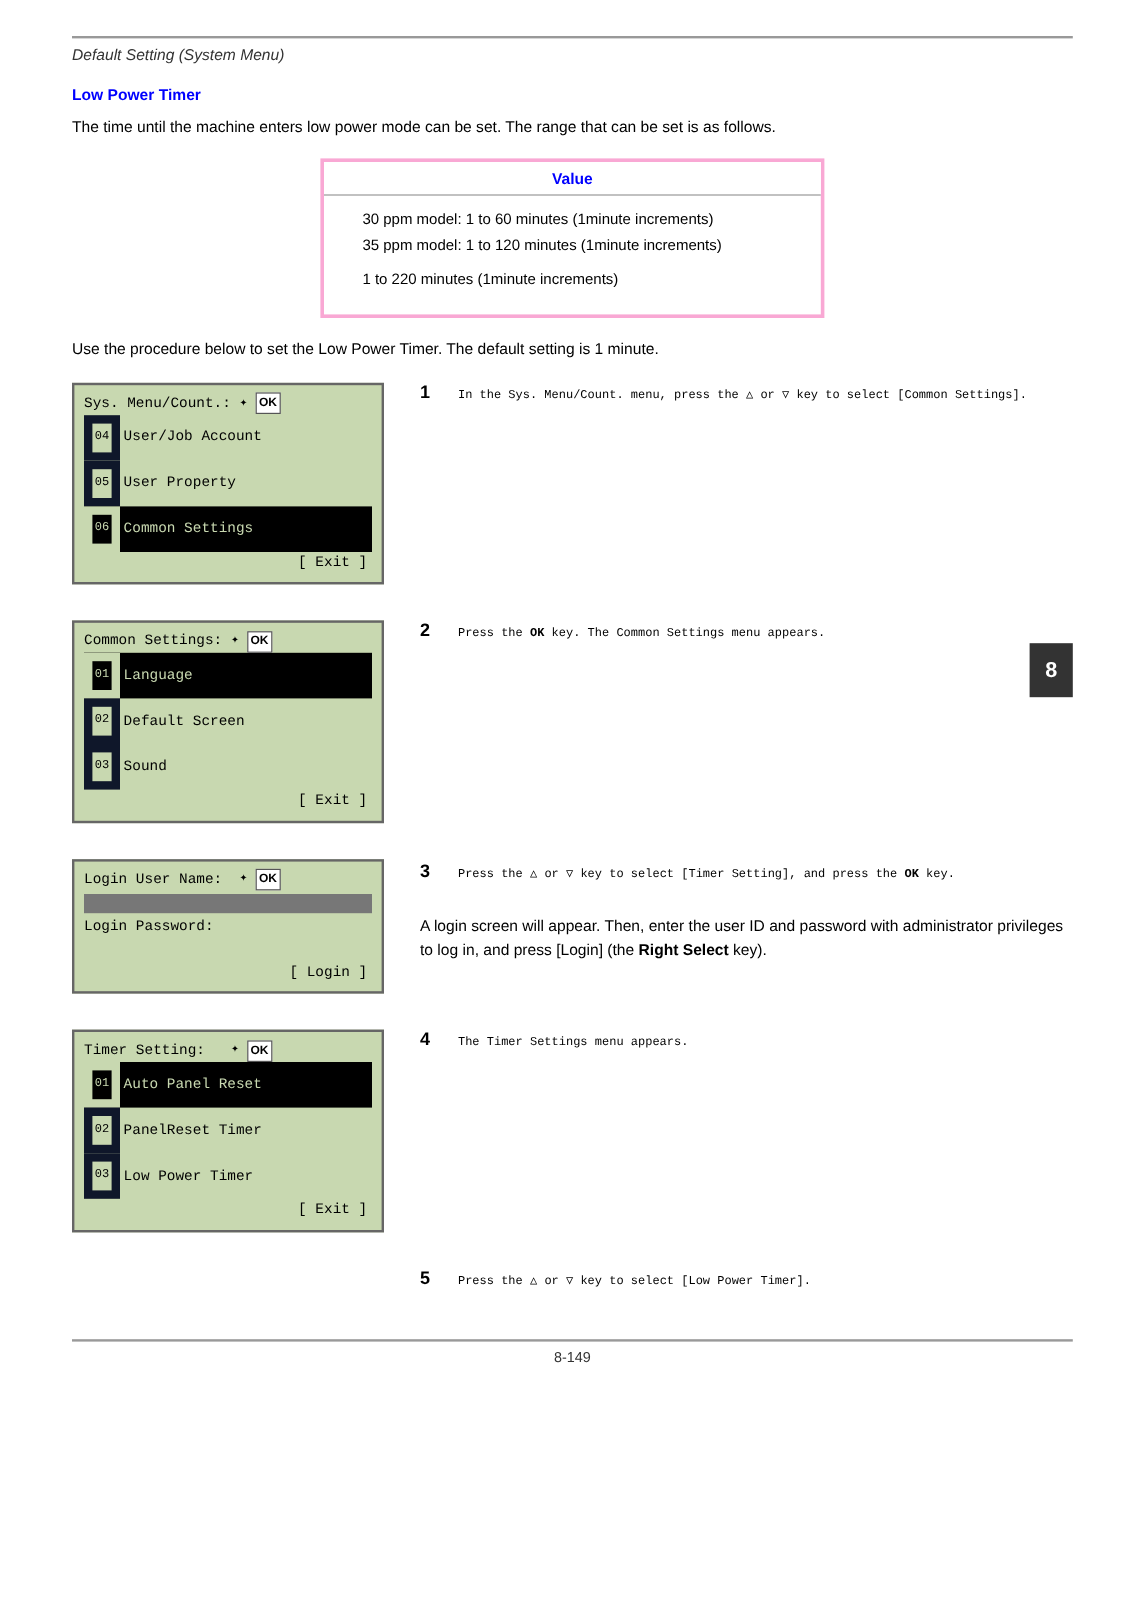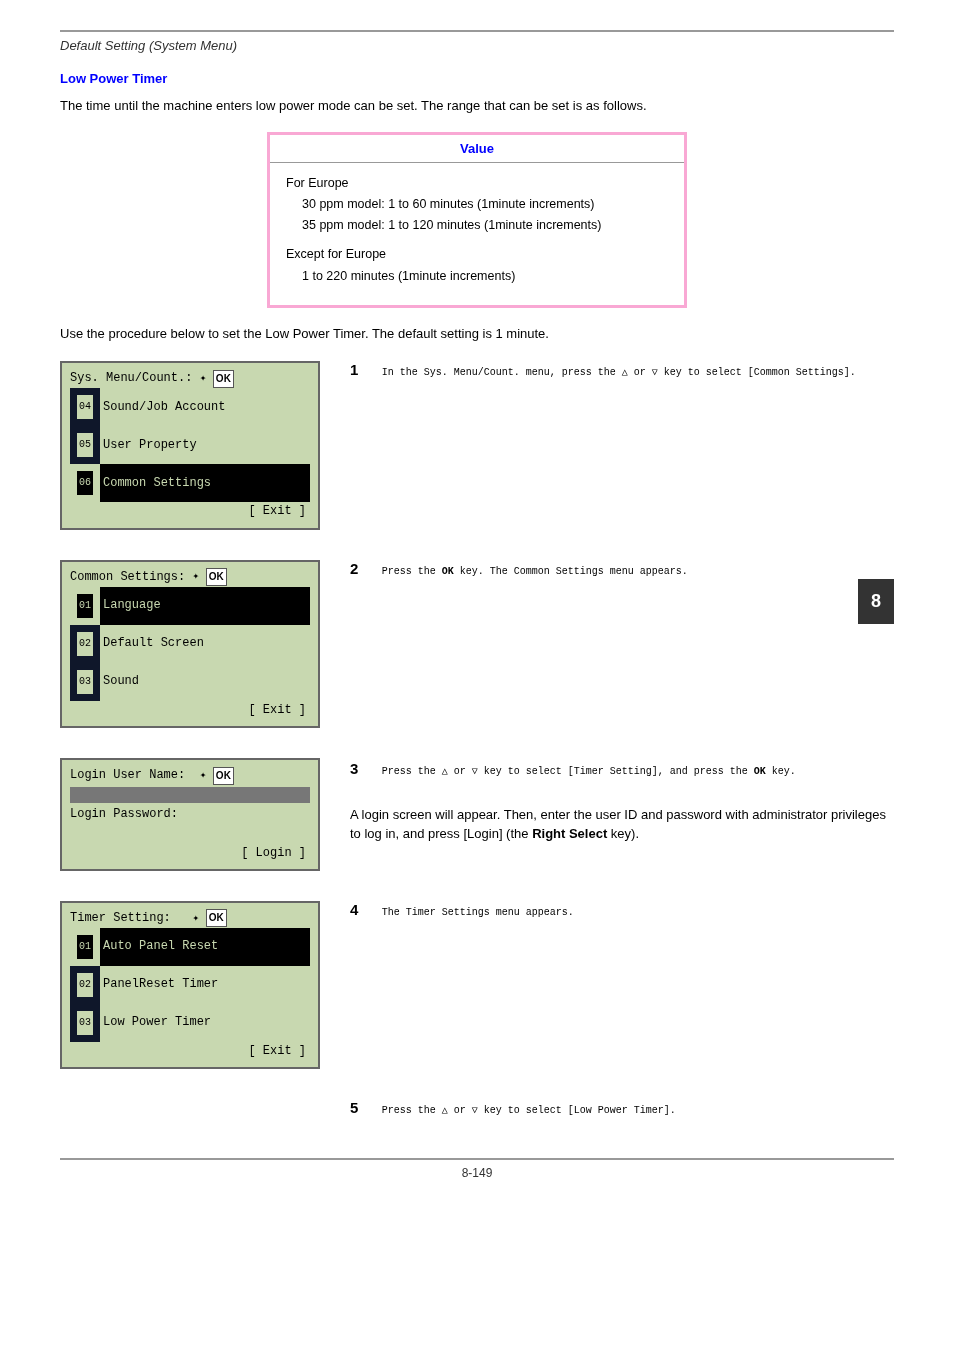--- a/index.html
+++ b/index.html
@@ -189,46 +189,44 @@
   <div class="header-right">Default Setting (System Menu)</div>
 
   <div class="section-title">Low Power Timer</div>
 
   <div class="intro-text">The time until the machine enters low power mode can be set. The range that can be set is as follows.</div>
 
   <div class="value-table">
     <div class="value-table-header">Value</div>
     <div class="value-table-body">
       <div class="row-group">
-        <div>For Europe</div>
         <div class="indent">30 ppm model: 1 to 60 minutes (1minute increments)</div>
         <div class="indent">35 ppm model: 1 to 120 minutes (1minute increments)</div>
       </div>
       <div class="row-group">
-        <div>Except for Europe</div>
         <div class="indent">1 to 220 minutes (1minute increments)</div>
       </div>
     </div>
   </div>
 
   <div class="procedure-text">Use the procedure below to set the Low Power Timer. The default setting is 1 minute.</div>
 
   <div class="steps-container">
 
     <div class="step-row">
       <div class="step-left">
         <div class="lcd-screen">
           <div class="lcd-row">
             <span>Sys. Menu/Count.:&nbsp;</span>
               <span class="lcd-icons">✦&nbsp;</span>
               <span class="ok-box">OK</span>
           </div>
           <div class="lcd-row">
             <span class="lcd-num">04</span>
-              <span>Sound/Job Account</span>
+              <span>User/Job Account</span>
           </div>
           <div class="lcd-row">
             <span class="lcd-num">05</span>
               <span>User Property</span>
           </div>
           <div class="lcd-row highlighted">
             <span class="lcd-num">06</span>
               <span>Common Settings</span>
           </div>
           <div class="lcd-exit">[ Exit ]</div>

